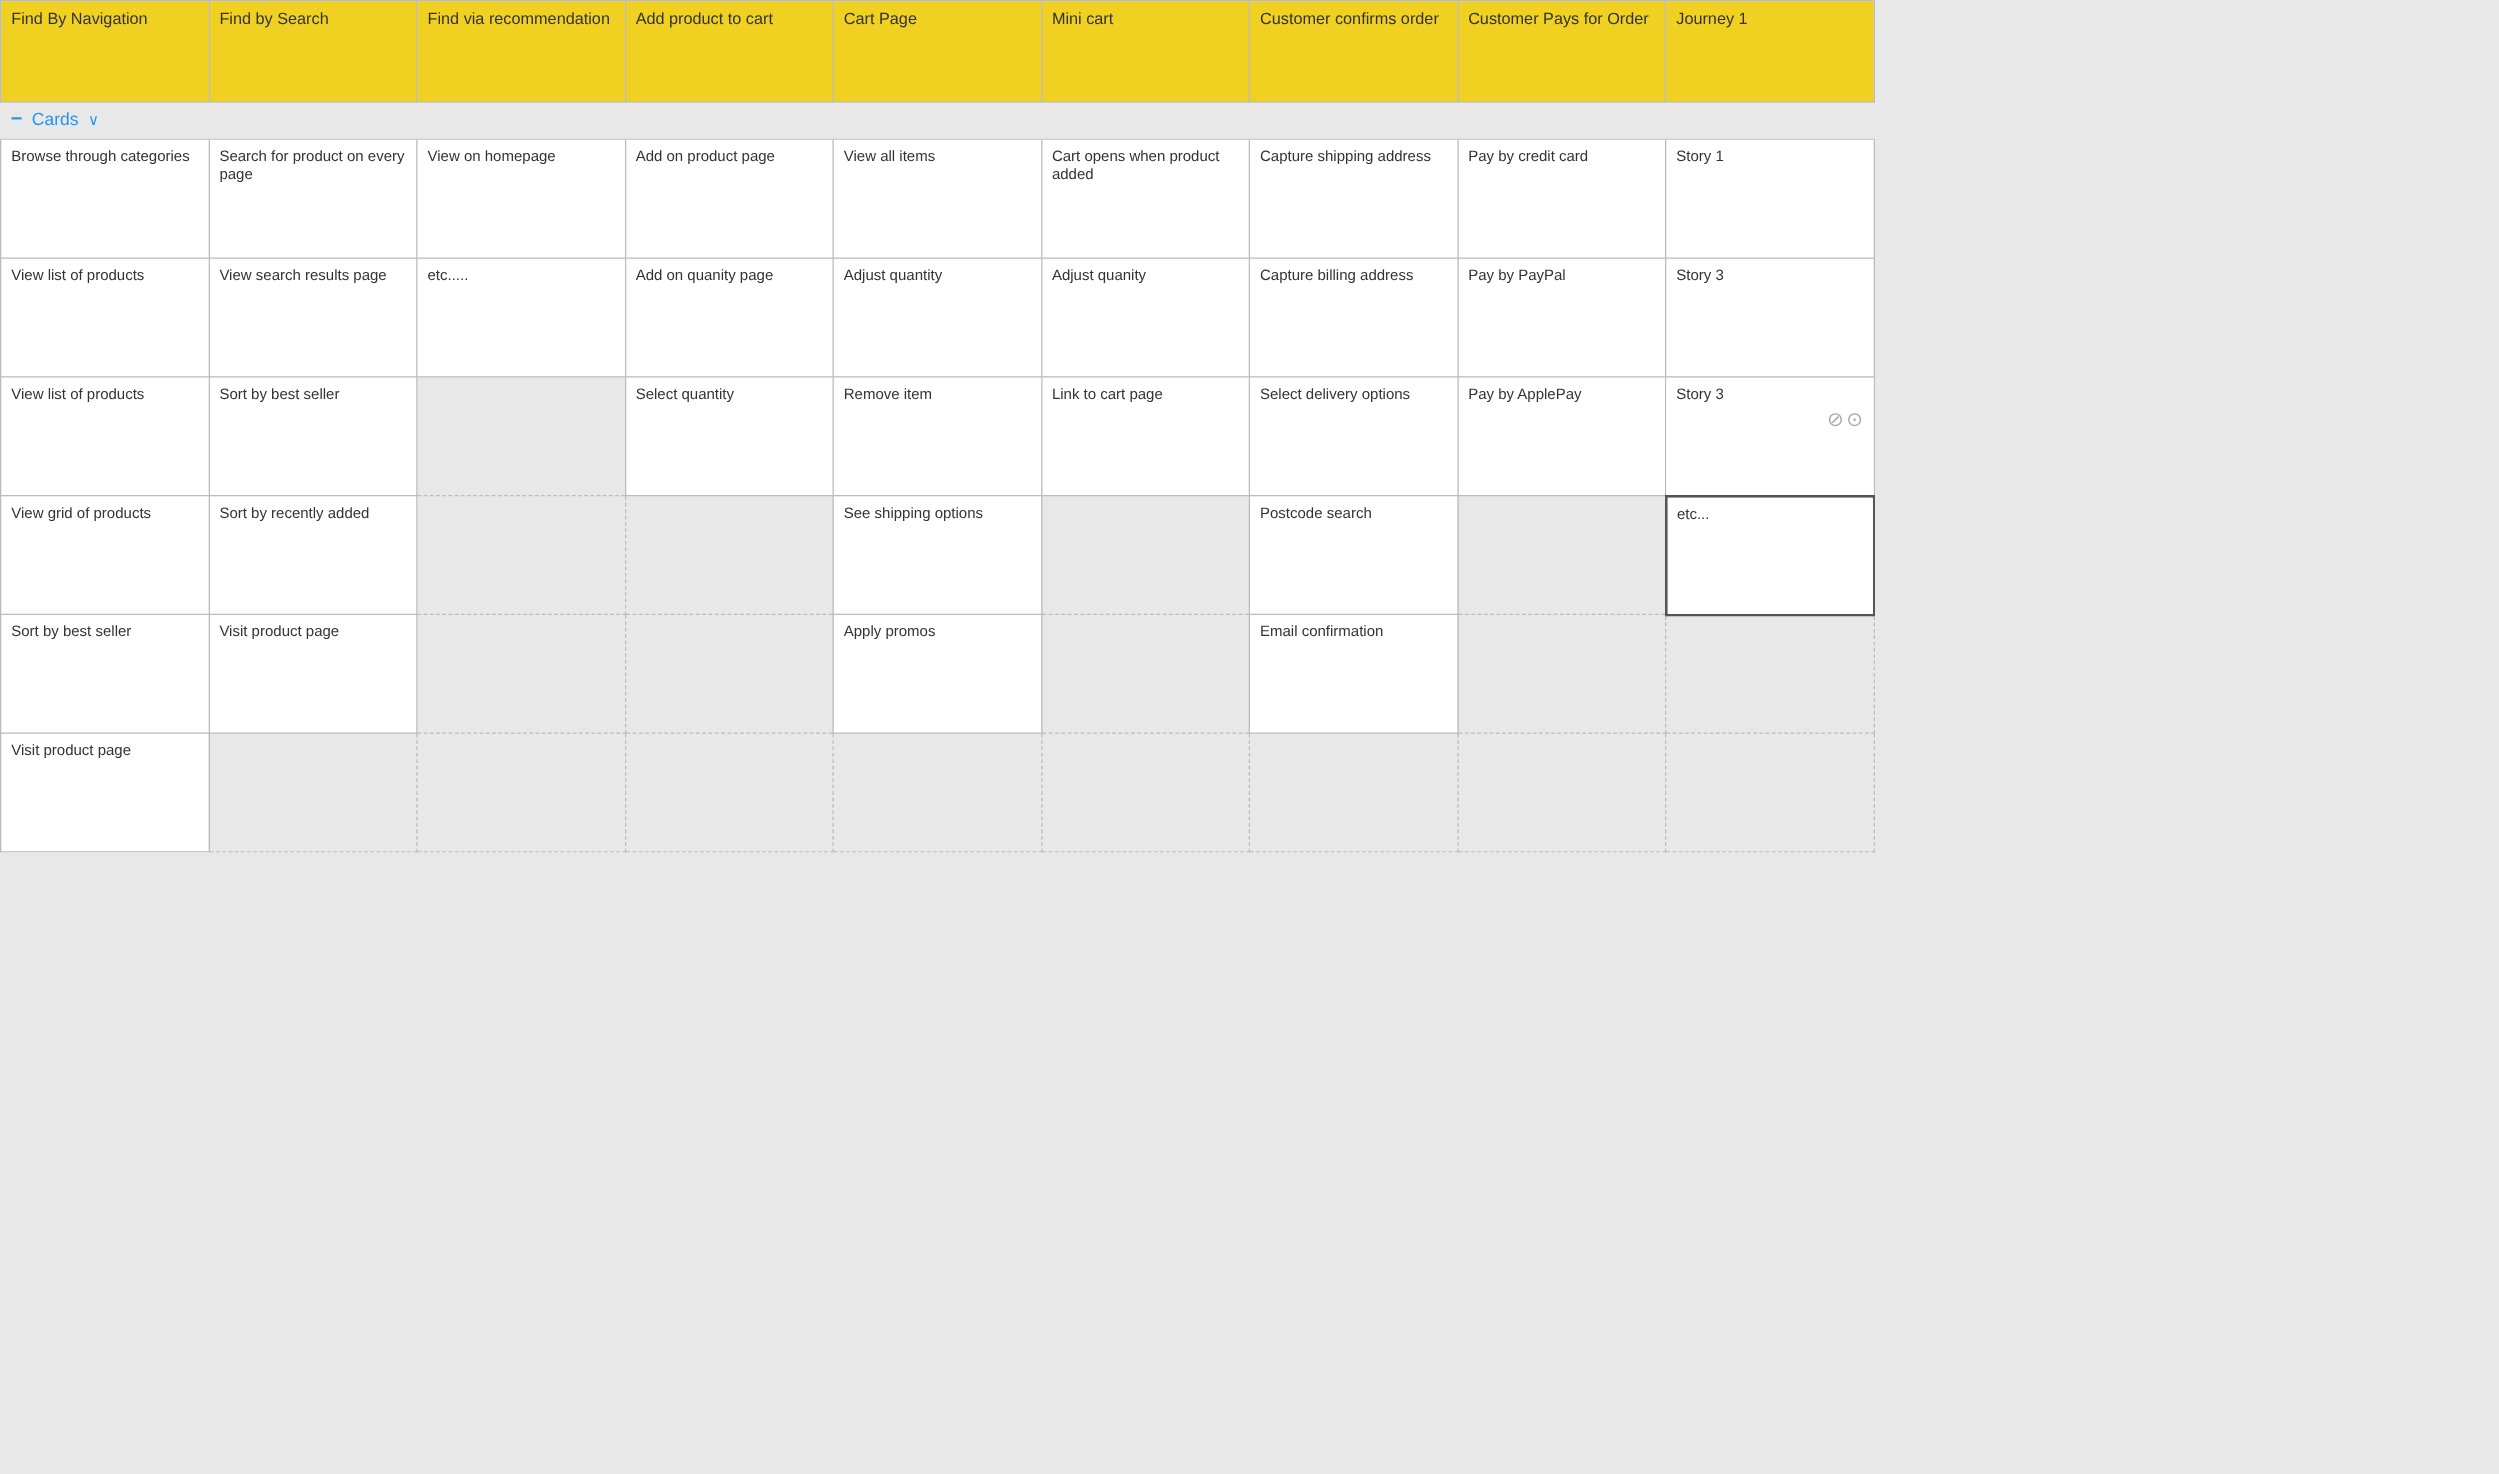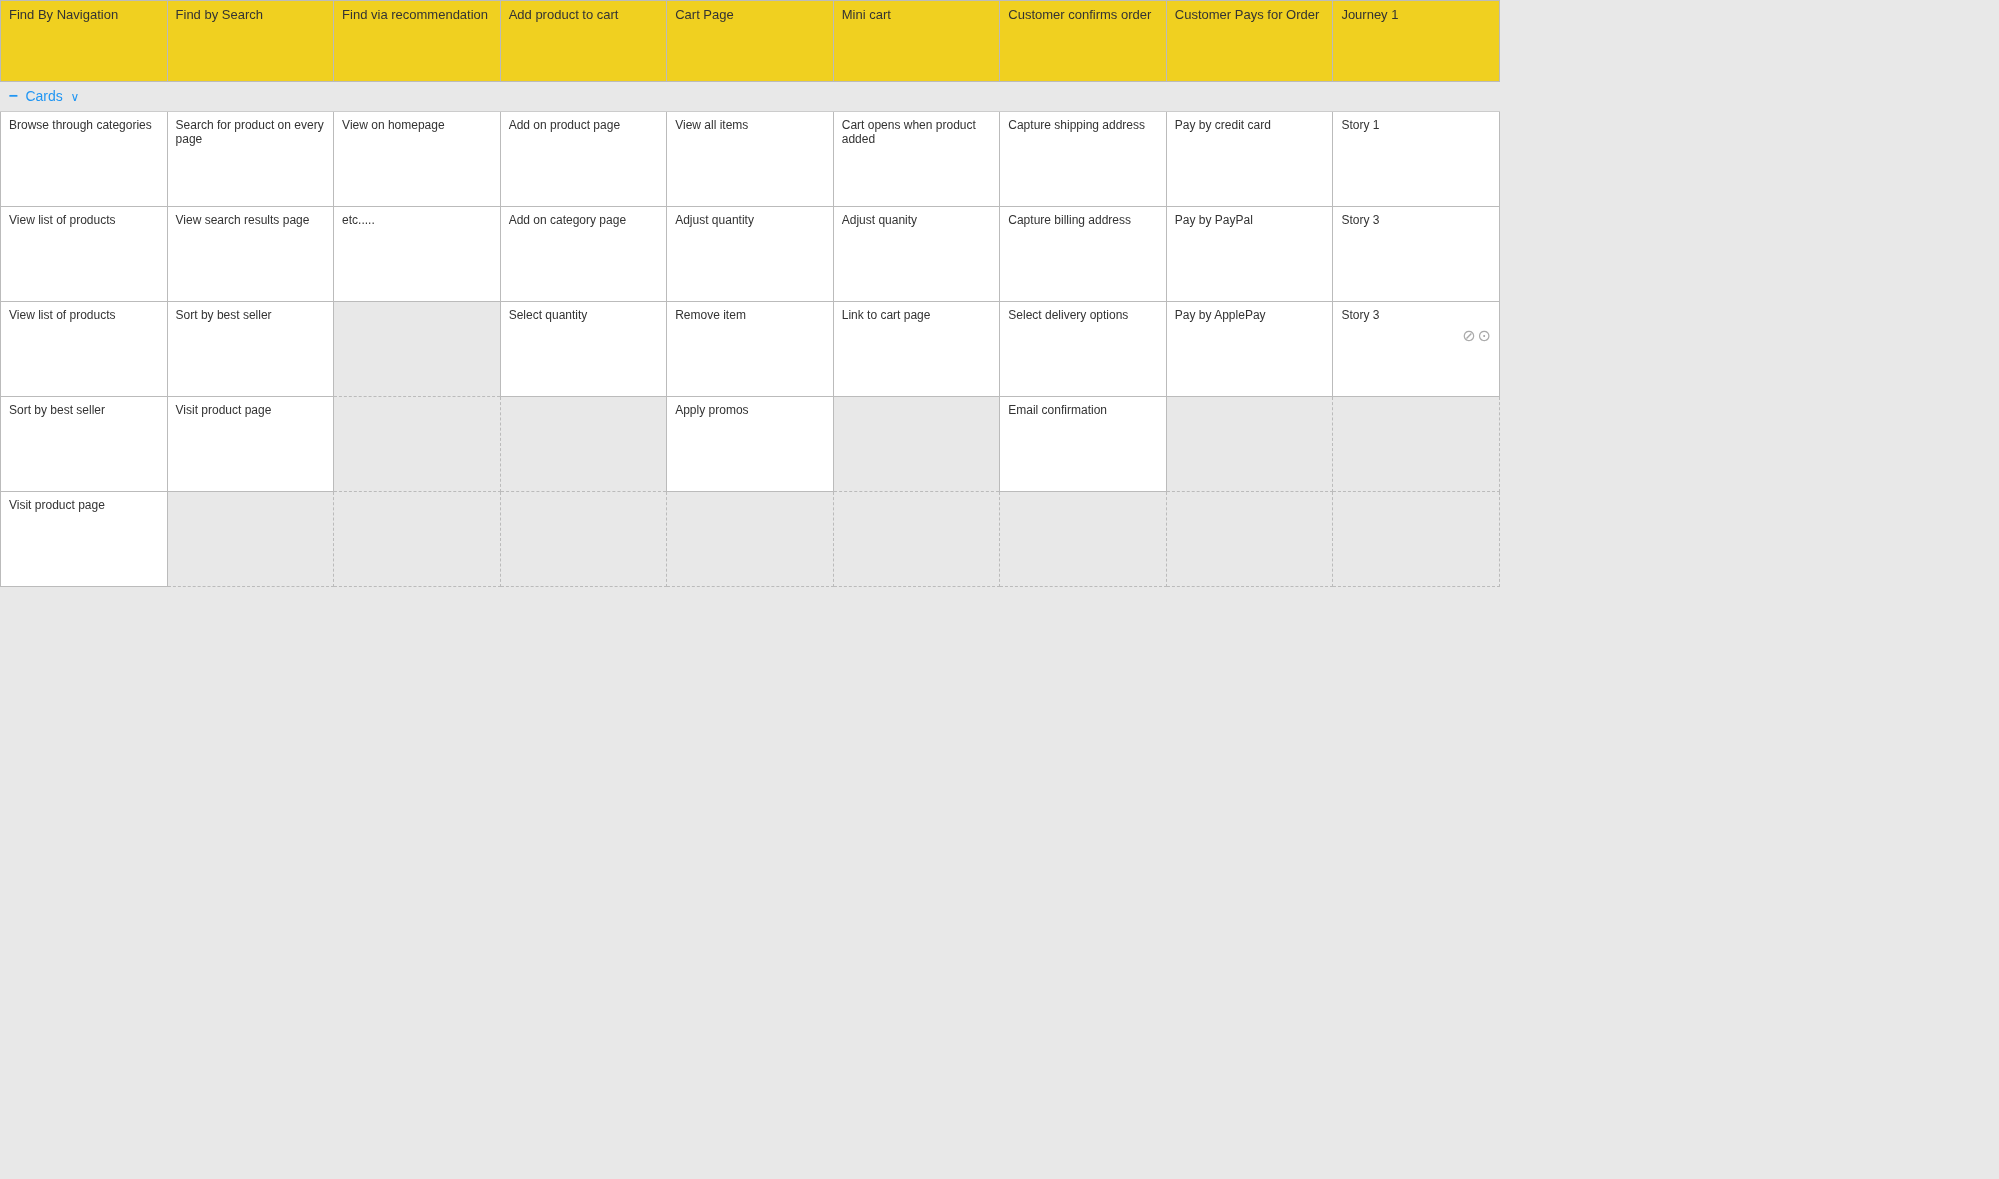--- a/index.html
+++ b/index.html
@@ -130,21 +130,21 @@
       <td class="cell-card"><span>Cart opens when product added</span></td>
       <td class="cell-card"><span>Capture shipping address</span></td>
       <td class="cell-card"><span>Pay by credit card</span></td>
       <td class="cell-card"><span>Story 1</span></td>
     </tr>
 
     <tr style="height:95px;">
       <td class="cell-card"><span>View list of products</span></td>
       <td class="cell-card"><span>View search results page</span></td>
       <td class="cell-card"><span>etc.....</span></td>
-      <td class="cell-card"><span>Add on category page</span></td>
+      <td class="cell-card"><span>Add on quanity page</span></td>
       <td class="cell-card"><span>Adjust quantity</span></td>
       <td class="cell-card"><span>Adjust quanity</span></td>
       <td class="cell-card"><span>Capture billing address</span></td>
       <td class="cell-card"><span>Pay by PayPal</span></td>
       <td class="cell-card"><span>Story 3</span></td>
     </tr>
 
     <tr style="height:95px;">
       <td class="cell-card"><span>View list of products</span></td>
       <td class="cell-card"><span>Sort by best seller</span></td>
@@ -156,20 +156,33 @@
       <td class="cell-card"><span>Pay by ApplePay</span></td>
       <td class="cell-card" style="position:relative;margin-top:48px;">
         <span>Story 3</span>
         <div class="card-bottom-icons">
           <span style="color:#aaa; font-size:16px;">⊘</span>
           <span style="color:#aaa; font-size:16px;">⊙</span>
         </div>
       </td>
     </tr>
 
+    <tr style="height:95px;">
+      <td class="cell-card"><span>View grid of products</span></td>
+      <td class="cell-card"><span>Sort by recently added</span></td>
+      <td class="cell-card-empty"></td>
+      <td class="cell-card-empty"></td>
+      <td class="cell-card"><span>See shipping options</span></td>
+      <td class="cell-card-empty"></td>
+      <td class="cell-card"><span>Postcode search</span></td>
+      <td class="cell-card-empty"></td>
+      <td class="cell-card-active">
+        <span>etc...</span>
+      </td>
+    </tr>
 
     <tr style="height:95px;">
       <td class="cell-card"><span>Sort by best seller</span></td>
       <td class="cell-card"><span>Visit product page</span></td>
       <td class="cell-card-empty"></td>
       <td class="cell-card-empty"></td>
       <td class="cell-card"><span>Apply promos</span></td>
       <td class="cell-card-empty"></td>
       <td class="cell-card"><span>Email confirmation</span></td>
       <td class="cell-card-empty"></td>

